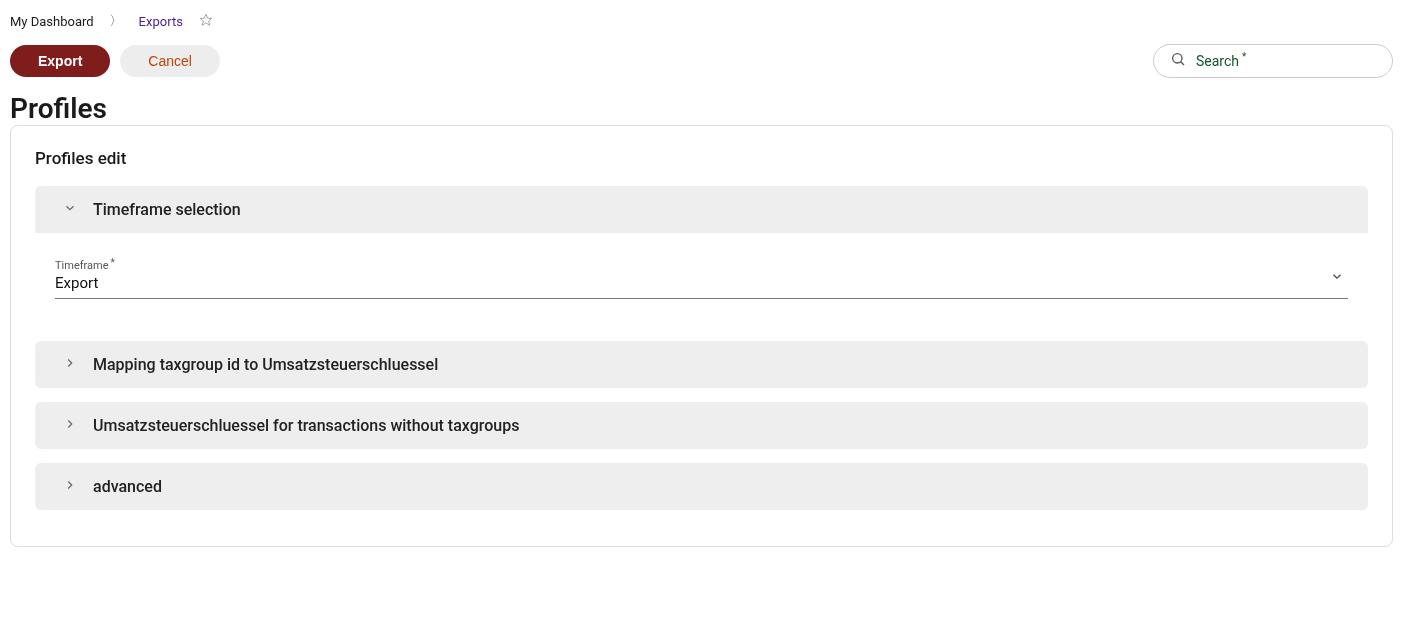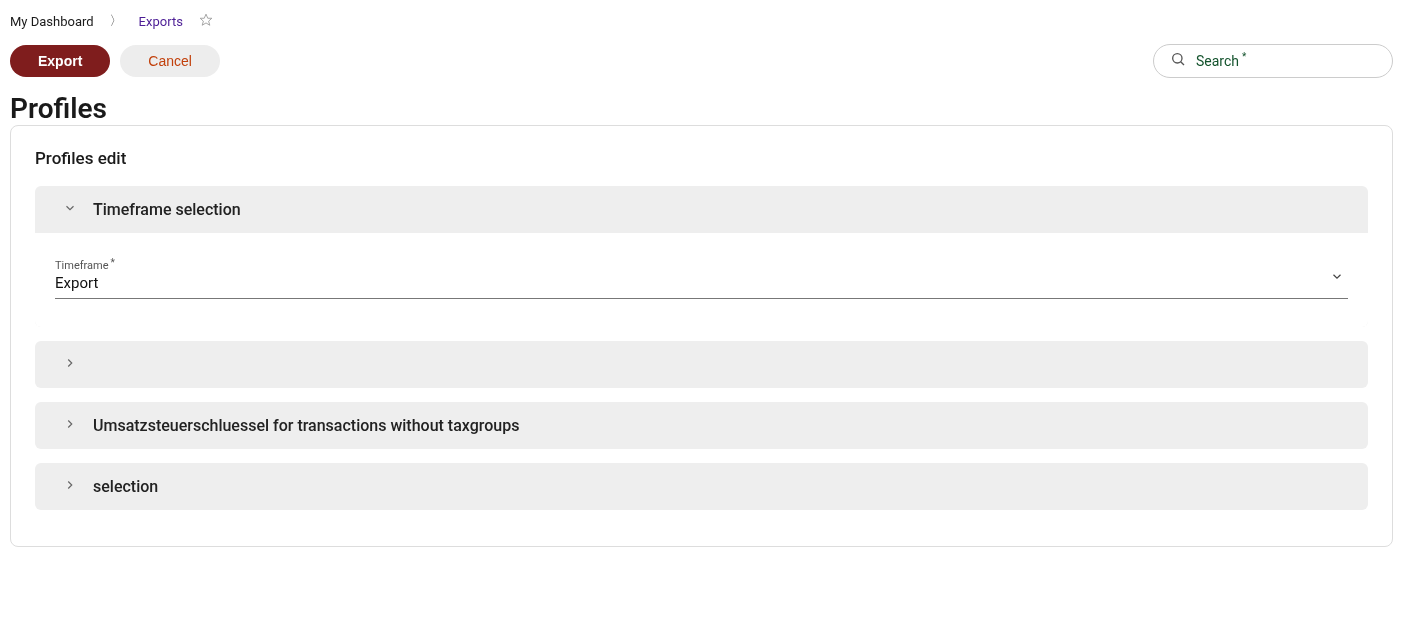--- a/index.html
+++ b/index.html
@@ -235,20 +235,21 @@
     </div>
   </div>
 
   <div class="accordion">
     <div class="accordion-header">
       <span>
         <svg viewBox="0 0 24 24">
             <polyline points="9 6 15 12 9 18"></polyline>
           </svg>
       </span>
+      <span>Mapping taxgroup id to Umsatzsteuerschluessel</span>
     </div>
   </div>
 
   <div class="accordion">
     <div class="accordion-header">
       <span>
         <svg viewBox="0 0 24 24">
             <polyline points="9 6 15 12 9 18"></polyline>
           </svg>
       </span>
@@ -257,17 +258,17 @@
   </div>
 
 
   <div class="accordion">
     <div class="accordion-header">
       <span>
         <svg viewBox="0 0 24 24">
             <polyline points="9 6 15 12 9 18"></polyline>
           </svg>
       </span>
-      <span>selection</span>
+      <span>advanced</span>
     </div>
   </div>
 
 </div>
 
 </body></html>

